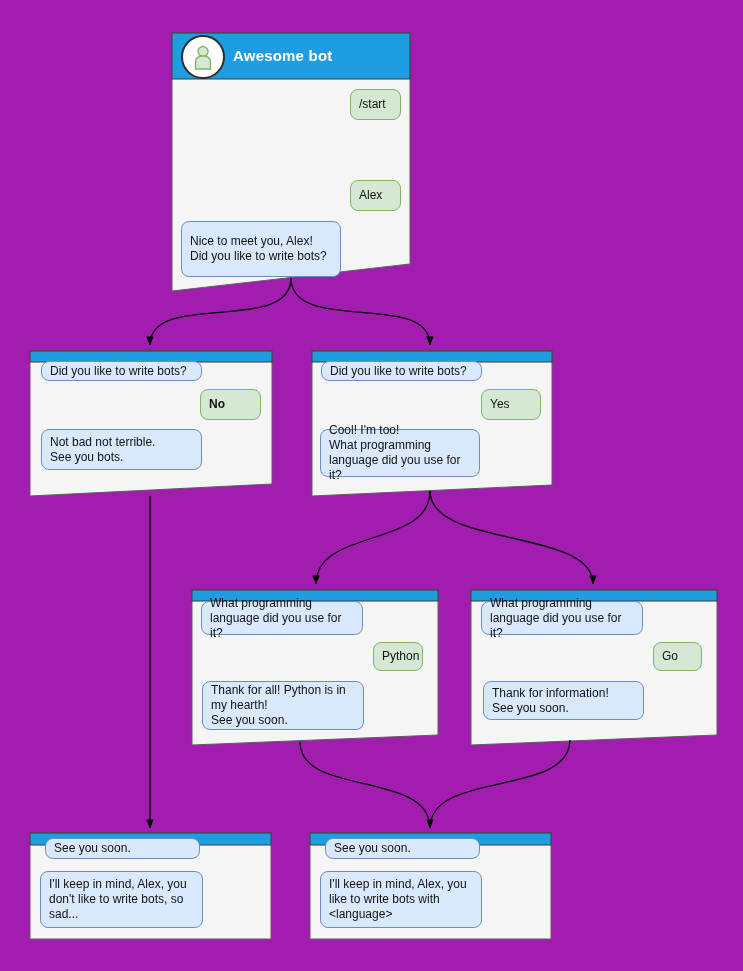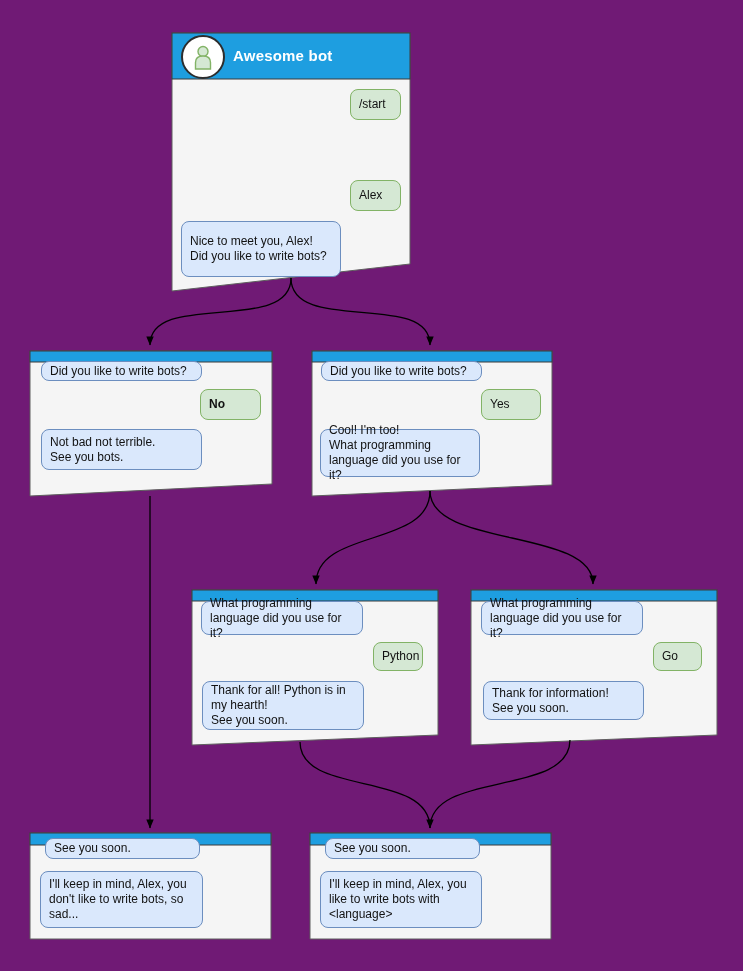--- a/index.html
+++ b/index.html
@@ -1,18 +1,18 @@
 <!DOCTYPE html>
 <html><head>
 <meta charset="utf-8">
 <style>
   html,body{margin:0;padding:0;background:#ffffff;}
   #canvas{
     position:relative;width:743px;height:971px;overflow:hidden;
-    font-family:"Liberation Sans", sans-serif;background:#701a75;
+    font-family:"Liberation Sans", sans-serif;background:#a21caf;
   }
   #diagram-svg{position:absolute;left:0;top:0;z-index:1;}
   .bubble{
     position:absolute;z-index:3;box-sizing:border-box;
     font-size:12px;line-height:15px;color:#121212;
     border-radius:8px;padding:0 8px;
     display:flex;flex-direction:column;justify-content:center;
     white-space:pre-line;
   }
   .bot{background:#dae8fc;border:1px solid #6c8ebf;}

